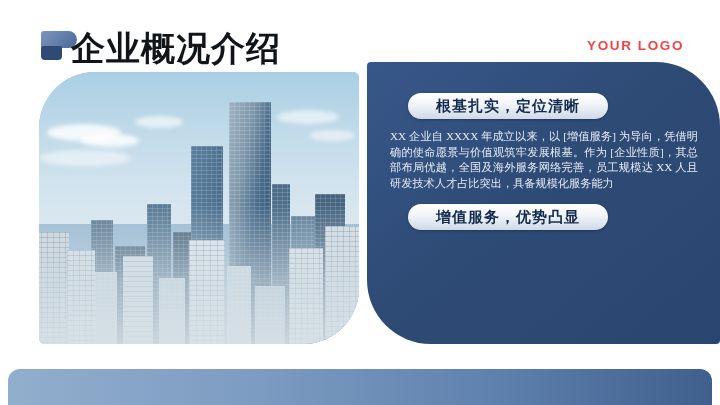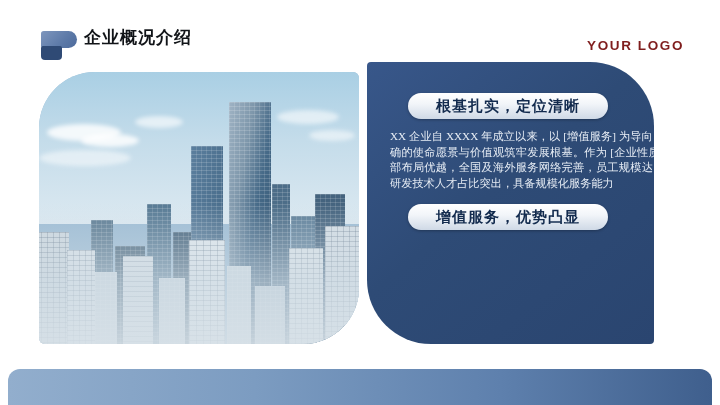--- a/index.html
+++ b/index.html
@@ -17,29 +17,29 @@
   .logo-mark .top{
     position:absolute;left:0;top:0;width:36px;height:17px;
     background:linear-gradient(135deg,#7e96bd 0%,#5d7aa8 60%,#4c6a9b 100%);
     border-radius:3px 9px 9px 3px;
   }
   .logo-mark .bot{
     position:absolute;left:0;top:15px;width:21px;height:14px;
     background:#2f4a75;border-radius:2px 2px 4px 4px;
   }
   .slide-title{
-    position:absolute;left:84px;top:26px;
-    font-size:17px;font-weight:bold;color:#111418;letter-spacing:1px;
+    position:absolute;left:71px;top:26px;
+    font-size:34px;font-weight:bold;color:#111418;letter-spacing:1px;
     font-family:"Liberation Serif","DejaVu Serif",serif;
     white-space:nowrap;
   }
   .brand-logo{
     position:absolute;right:36px;top:38px;
     font-family:"Liberation Sans","DejaVu Sans",sans-serif;
-    font-size:13.5px;font-weight:bold;letter-spacing:1.6px;color:#7f1d1d;
+    font-size:13.5px;font-weight:bold;letter-spacing:1.6px;color:#ef4444;
     white-space:nowrap;
   }
 
   
   .photo{
     position:absolute;left:39px;top:72px;width:320px;height:272px;
     border-radius:56px 6px 56px 6px;
     overflow:hidden;
     background:#9dbcd4;
   }
@@ -56,21 +56,21 @@
   .bld{position:absolute;bottom:0;}
   .bld .win{
     position:absolute;left:0;right:0;top:0;bottom:0;
     background:
       repeating-linear-gradient(180deg,rgba(255,255,255,.16) 0 1px,rgba(0,0,0,0) 1px 4px),
       repeating-linear-gradient(90deg,rgba(255,255,255,.13) 0 1px,rgba(0,0,0,0) 1px 5px);
   }
 
   
   .panel{
-    position:absolute;left:367px;top:62px;width:287px;height:282px;
+    position:absolute;left:367px;top:62px;width:353px;height:282px;
     background:linear-gradient(140deg,#38578a 0%,#2e4b76 45%,#2a4570 100%);
     border-radius:4px 64px 4px 64px;
     overflow:hidden;
   }
   .pill{
     position:absolute;
     height:26px;min-width:172px;
     background:linear-gradient(180deg,#ffffff 0%,#f2f5f9 42%,#cfd9e6 100%);
     border-radius:13px;
     box-shadow:0 1px 3px rgba(0,0,0,.28);

